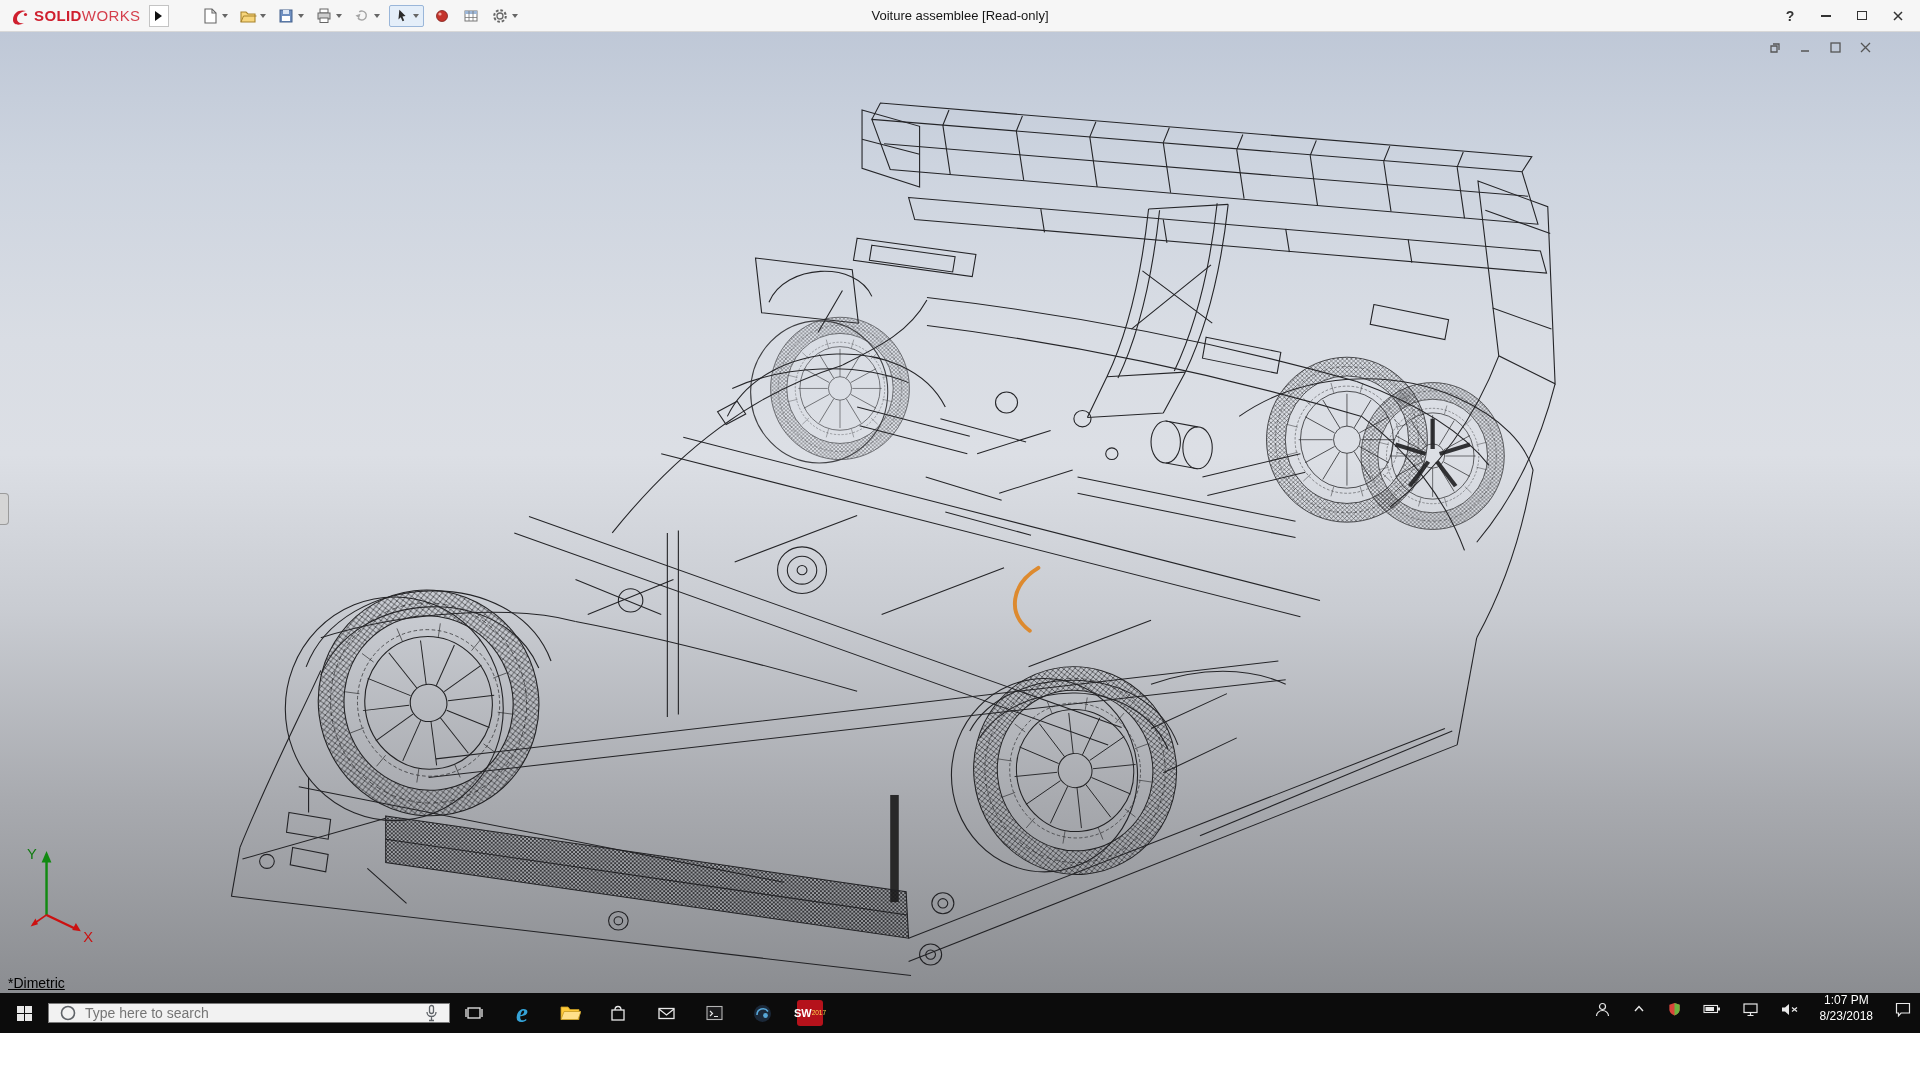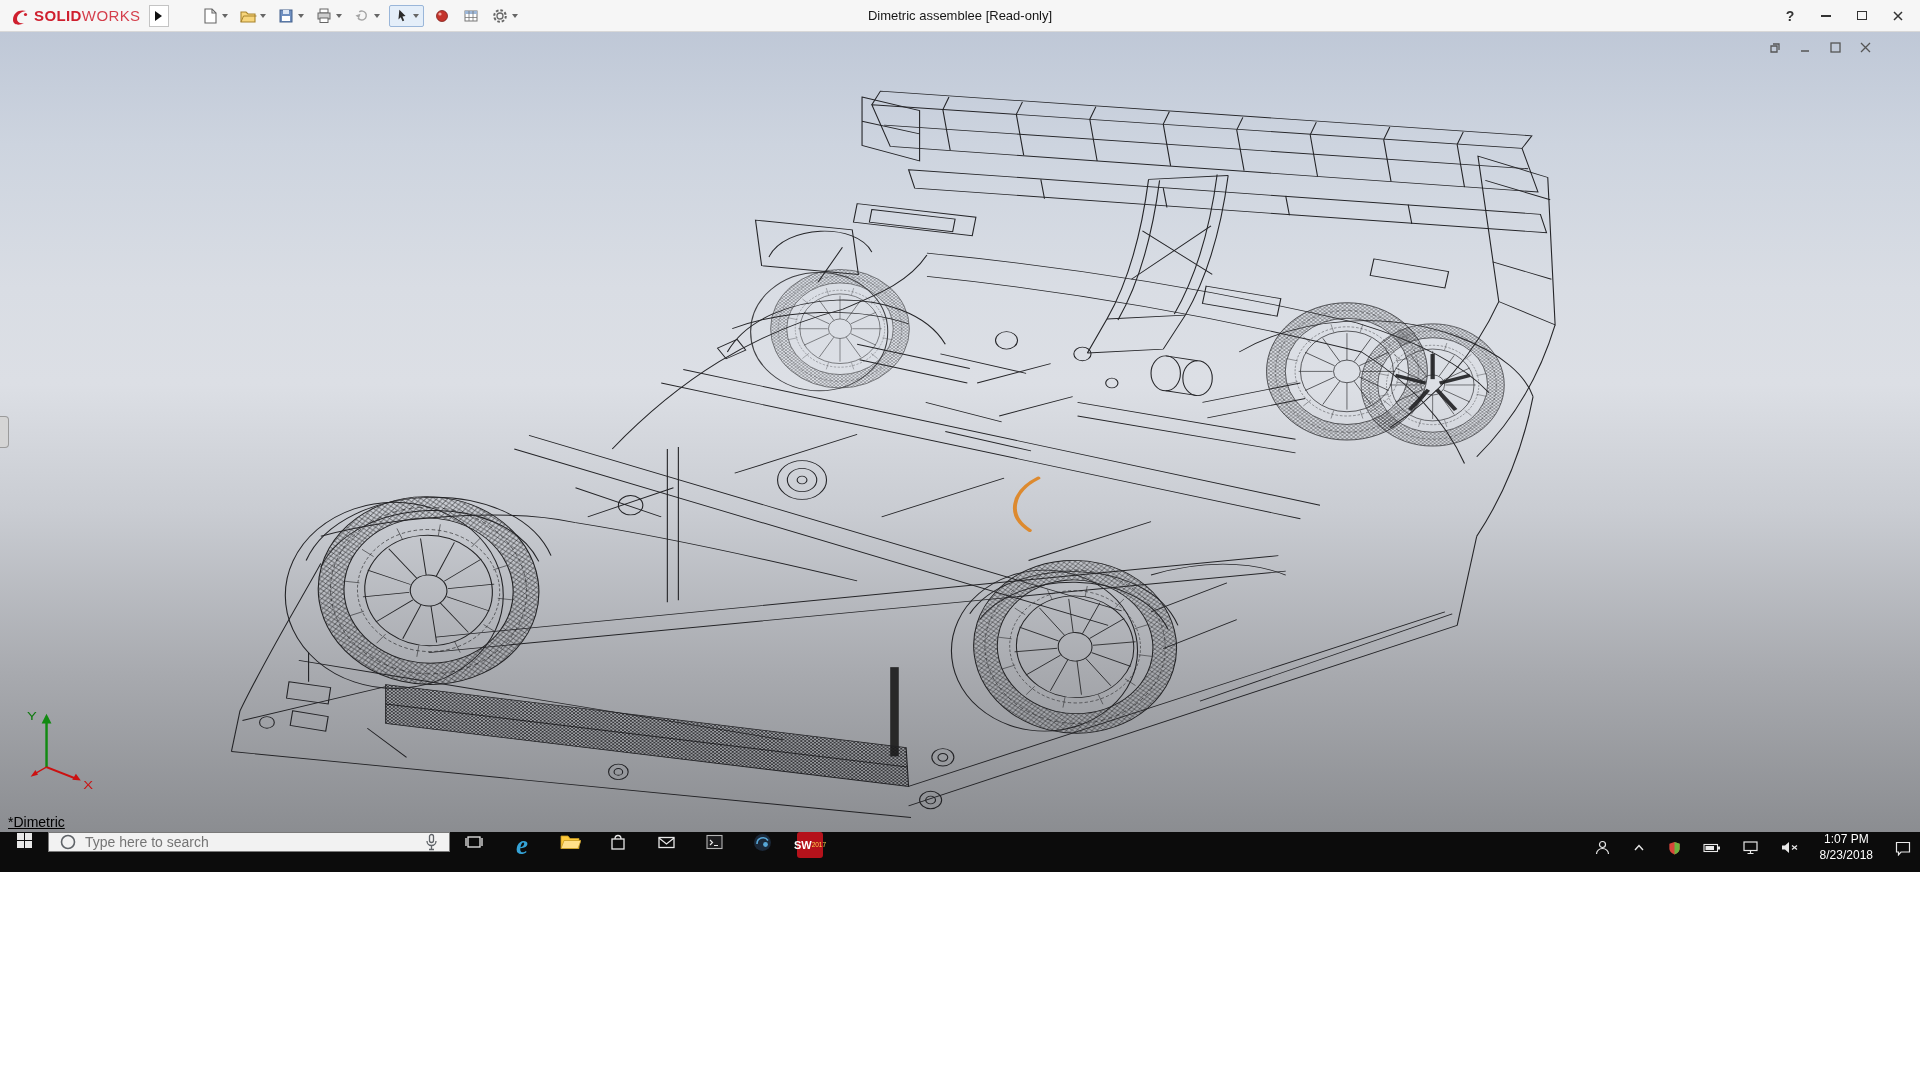--- a/index.html
+++ b/index.html
@@ -1,17 +1,17 @@
 <!DOCTYPE html>
 <html><head>
 <meta charset="utf-8">
 <style>
   * { margin:0; padding:0; box-sizing:border-box; }
   html,body { width:1920px; height:1080px; overflow:hidden; font-family:"Liberation Sans", sans-serif; }
-  .screen { width:1920px; height:872px; display:flex; flex-direction:column; background:#f97316; }
+  .screen { width:1920px; height:1033px; display:flex; flex-direction:column; background:#f97316; }
 
   
   .titlebar { height:32px; background:#f6f6f6; border-bottom:1px solid #d8d8d8; display:flex; align-items:center; position:relative; padding:0 4px; flex:0 0 32px; }
   .brand { display:flex; align-items:center; gap:4px; padding:0 6px; }
   .brand-text { font-size:15px; color:#cf1f2e; letter-spacing:.4px; white-space:nowrap; }
   .brand-text b { font-weight:700; }
   .brand-text span { font-weight:300; opacity:.85; }
   .flyout-btn { width:20px; height:22px; border:1px solid #c4c4c4; background:#fff; display:flex; align-items:center; justify-content:center; margin-left:2px; }
   .flyout-tri { width:0; height:0; border-top:5px solid transparent; border-bottom:5px solid transparent; border-left:7px solid #111; }
   .tools { display:flex; align-items:center; gap:7px; margin-left:30px; }
@@ -28,21 +28,21 @@
   
   .viewport { position:relative; flex:1 1 auto; overflow:hidden;
     background:linear-gradient(180deg,#bfc8d7 0%,#cdd4df 14%,#d9dde4 32%,#dcdfe5 44%,#c9ccd2 60%,#a8aaaf 80%,#8b8d91 100%); }
   .scene { position:absolute; inset:0; width:100%; height:100%; display:block; }
   .doc-controls { position:absolute; top:6px; right:44px; display:flex; gap:8px; }
   .dc-btn { width:22px; height:18px; background:transparent; border:none; display:flex; align-items:center; justify-content:center; }
   .left-tab { position:absolute; left:0; top:48%; width:9px; height:32px; background:#d5d5d5; border:1px solid #9b9b9b; border-left:none; border-radius:0 4px 4px 0; }
   .orientation { position:absolute; left:8px; bottom:2px; font-size:14px; color:#000;text-decoration:underline; }
 
   
-  .taskbar { height:40px; flex:0 0 40px; background:#0c0c0c; display:flex; align-items:flex-start; }
+  .taskbar { height:40px; flex:0 0 40px; background:#0c0c0c; display:flex; align-items:center; }
   .start-btn { width:48px; display:flex; align-items:center; justify-content:center; background:transparent; border:none; }
   .searchbox { width:402px; background:#f2f2f2; border:1px solid #7a7a7a; display:flex; align-items:center; gap:8px; padding:0 10px; }
   .searchbox input { flex:1; border:none; background:transparent; outline:none; font-size:14px; color:#444; font-family:"Liberation Sans", sans-serif; }
   .tb-app { width:48px; display:flex; align-items:center; justify-content:center; background:transparent; border:none; }
   .edge-e { font-family:"Liberation Serif", serif; font-style:italic; font-weight:700; font-size:27px; line-height:1; color:#35a3d7; }
   .sw-badge { width:26px; height:26px; background:#b5121b; border-radius:3px; display:flex; flex-direction:row; align-items:center; justify-content:center; line-height:1; }
   .sw-badge .l1 { color:#fff; font-weight:700; font-size:11px; }
   .sw-badge .l2 { color:#ffd24a; font-size:6.5px; margin-top:1px; }
   .tray { margin-left:auto; display:flex; align-items:center; gap:21px; padding:0 8px 8px 6px; }
   .tray-btn { background:transparent; border:none; display:flex; align-items:center; justify-content:center; }
@@ -126,21 +126,21 @@
       </button>
       <button class="tool">
         <svg width="18" height="18" viewBox="0 0 18 18">
           <circle cx="9" cy="9" r="3" fill="none" stroke="#666" stroke-width="1.3"></circle>
             <circle cx="9" cy="9" r="5.8" fill="none" stroke="#666" stroke-width="2" stroke-dasharray="2.6 1.9"></circle>
         </svg>
           <span class="caret"></span>
       </button>
     </div>
 
-    <div class="doc-title">Dimetric assemblee [Read-only]</div>
+    <div class="doc-title">Voiture assemblee [Read-only]</div>
 
     <div class="win-controls">
       <button class="wc-btn">
           <span class="help-label">?</span>
         </button>
       <button class="wc-btn">
           <span class="glyph-min"></span>
         </button>
       <button class="wc-btn">
           <span class="glyph-max"></span>

